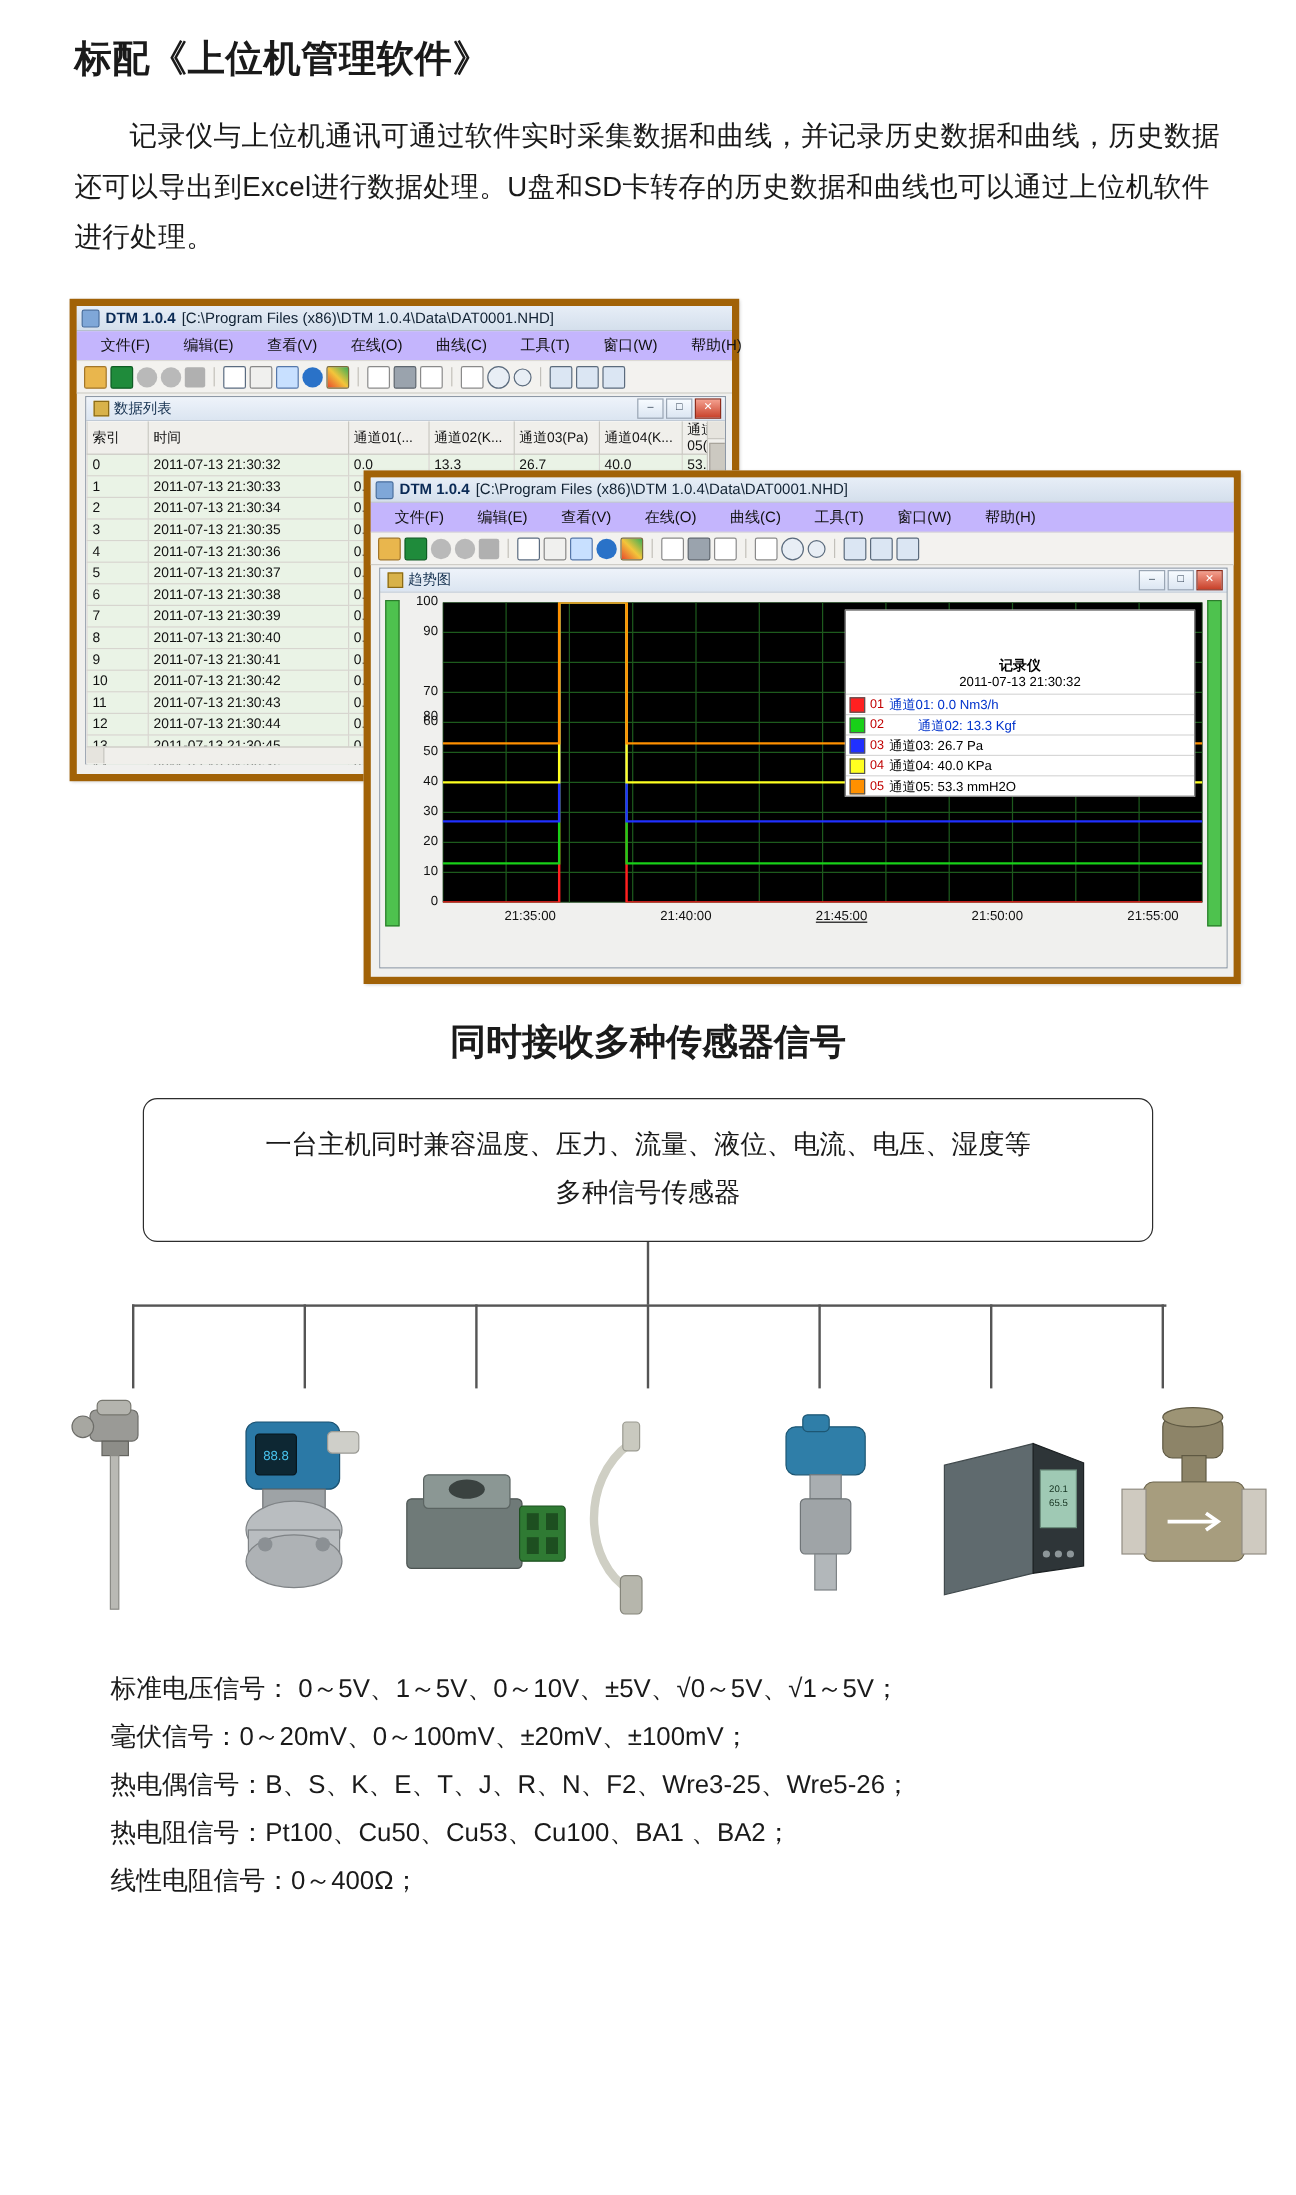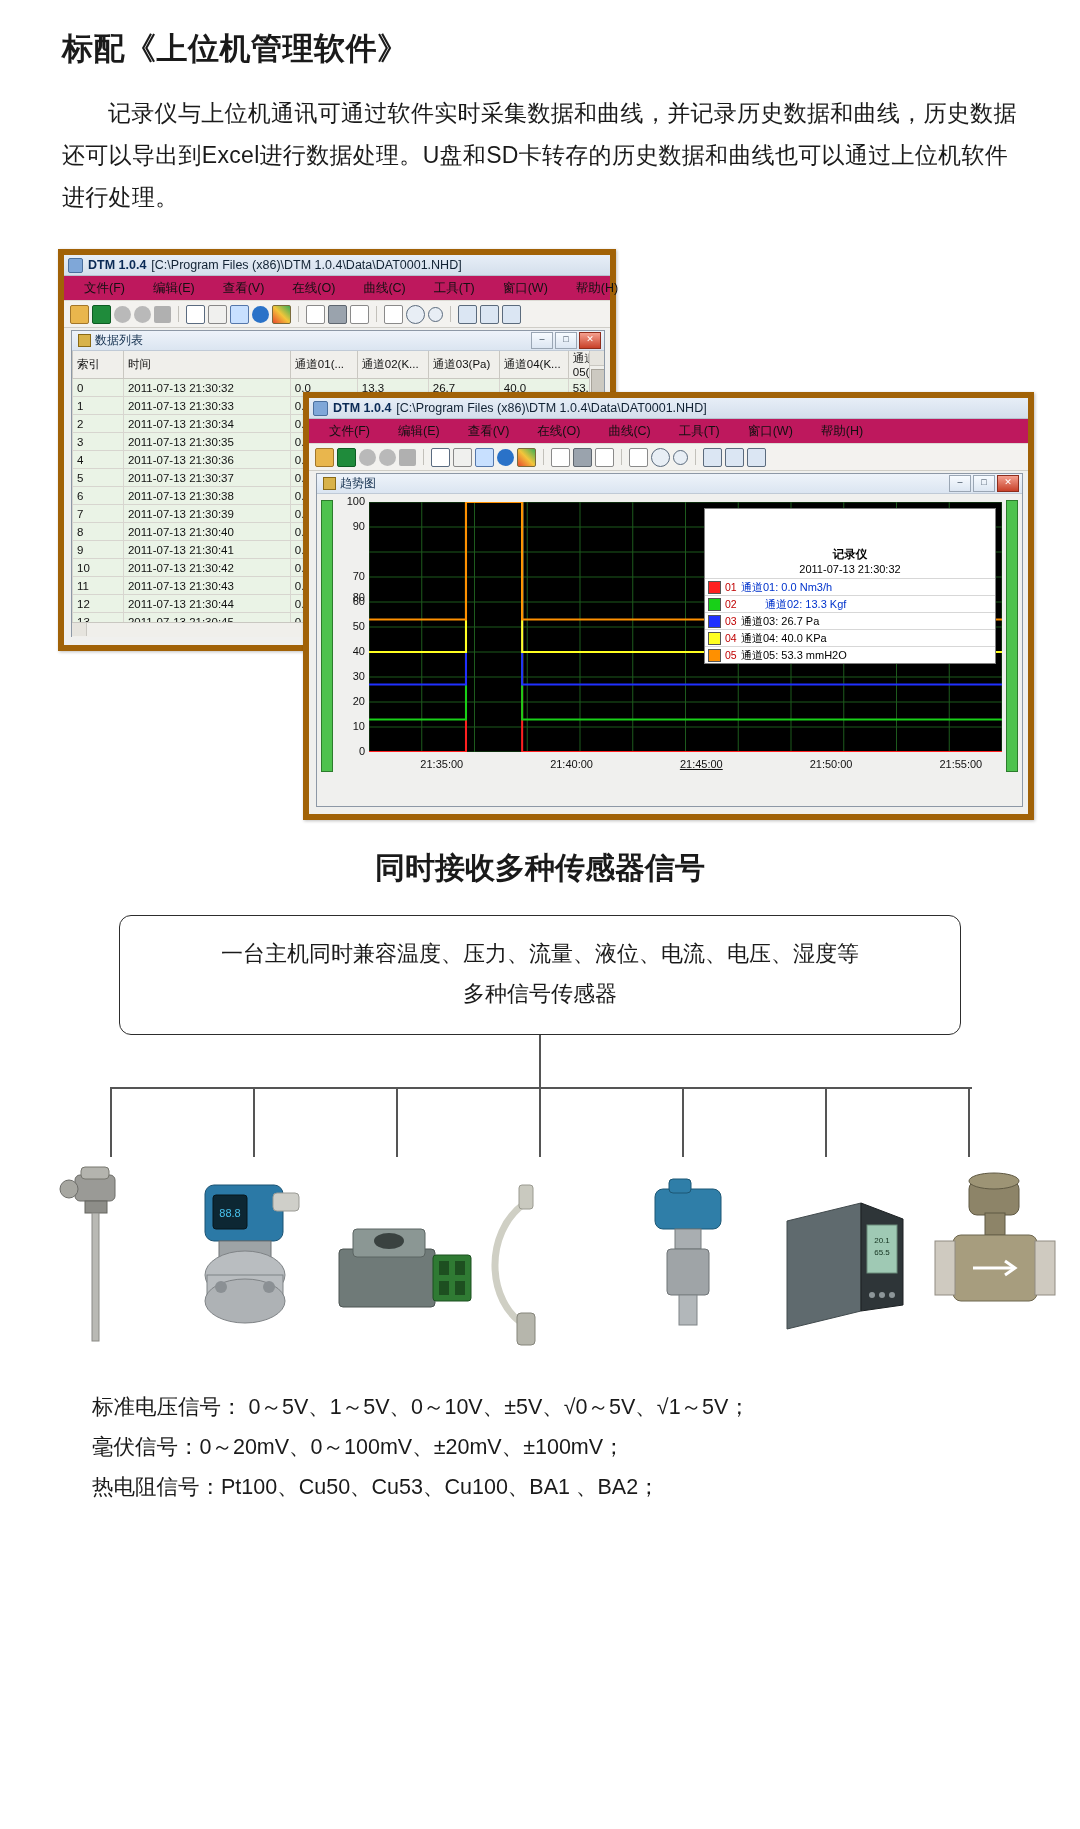--- a/index.html
+++ b/index.html
@@ -50,21 +50,21 @@
     overflow:hidden;
   }
   .win-title .tico{
     width:13px;height:13px;margin-right:5px;flex:0 0 auto;
     background:#7fa7d8;border:1px solid #4a6f9e;border-radius:2px;
   }
   .win-title .path { font-weight:normal; color:#123; }
   .menubar {
     height:24px; display:flex; align-items:center;
     gap:0px;
-    background:#be185d;
+    background:#c4b5fd;
     border-bottom:1px solid #dcdad4;
     padding-left:6px;
   }
   .menubar span { padding:2px 14px; font-size:12.5px; color:#111; white-space:nowrap;}
   .toolbar {
     height:26px; display:flex; align-items:center; gap:3px;
     background:#f3f2ef;
     border-bottom:1px solid #cfcdc7;
     padding-left:6px;
   }
@@ -617,16 +617,18 @@
         <path d="M56 105 L96 105 M88 99 L96 105 L88 111" stroke="#4a4staff" fill="none"></path>
         <path d="M56 105 L96 105" stroke="#ffffff" stroke-width="3" fill="none"></path>
         <path d="M88 98 L98 105 L88 112" stroke="#ffffff" stroke-width="3" fill="none"></path>
       </svg>
     </div>
   </div>
 
   <div class="siglist" id="siglist">
       <div>标准电压信号： 0～5V、1～5V、0～10V、±5V、√0～5V、√1～5V；</div>
       <div>毫伏信号：0～20mV、0～100mV、±20mV、±100mV；</div>
+      <div>热电偶信号：B、S、K、E、T、J、R、N、F2、Wre3-25、Wre5-26；</div>
       <div>热电阻信号：Pt100、Cu50、Cu53、Cu100、BA1 、BA2；</div>
+      <div>线性电阻信号：0～400Ω；</div>
     </div>
 
 </div>
 
 </body></html>

